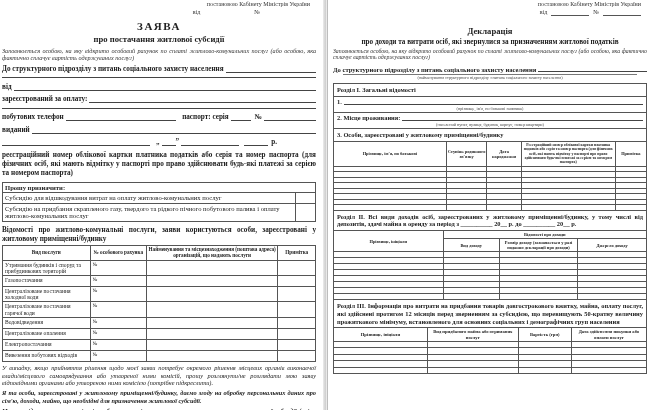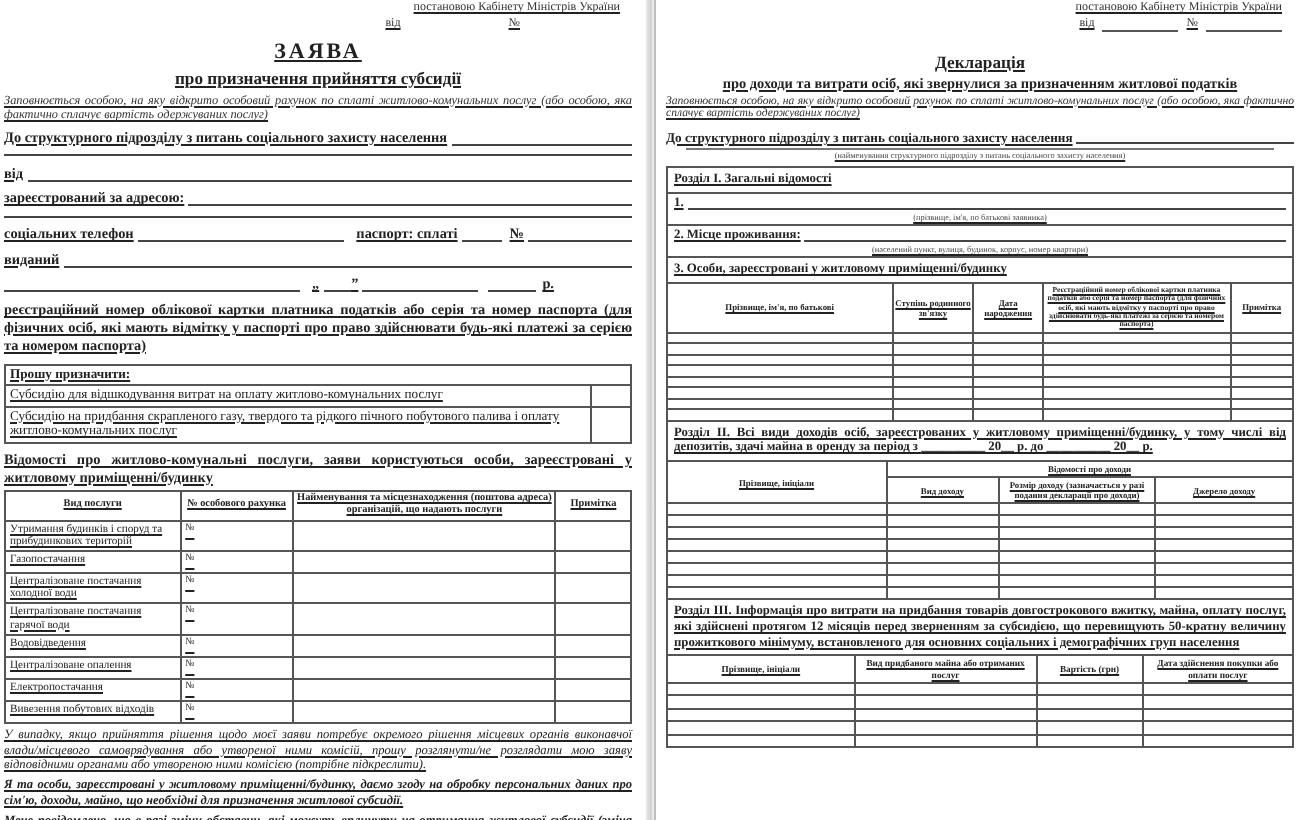--- a/index.html
+++ b/index.html
@@ -1,18 +1,18 @@
 <!DOCTYPE html>
 <html><head>
 <meta charset="utf-8">
 <style>
   * { box-sizing: border-box; margin: 0; padding: 0; }
   html, body { width: 650px; height: 410px; overflow: hidden; }
   body { font-family: "Liberation Serif", serif; background: #ffffff; color: #222; }
-  .sheet { display: flex; width: 650px; height: 410px; background: #fff; text-decoration: underline; }
+  .sheet { display: flex; width: 650px; height: 410px; background: #fff; }
   .page { height: 410px; overflow: hidden; background: #fff; }
   .page.pleft { width: 323px; padding: 1px 7px 0 2px; }
   .seam { width: 4px; background: linear-gradient(to right, #ececec, #cfcfcf 60%, #f5f5f5); }
   .page.pright { width: 323px; padding: 1px 3px 0 5px; border-left: 1px solid #bdbdbd; }
 
   .corner { text-align: right; font-size: 6px; line-height: 1.3; padding-right: 6px; color: #333; }
   .corner .cline2 { display: flex; justify-content: flex-end; align-items: flex-end; gap: 4px; }
   .corner .cfill { width: 38px; border-bottom: 1px solid #555; margin-bottom: 1px; }
   .corner .cgap { width: 46px; }
 
@@ -85,45 +85,45 @@
       <div>постановою Кабінету Міністрів України</div>
       <div class="cline2">
         <span>від</span>
         <span class="cgap"></span>
         <span>№</span>
         <span class="cgap"></span>
       </div>
     </div>
 
     <div class="l-title">ЗАЯВА</div>
-    <div class="l-sub">про призначення прийняття субсидії</div>
+    <div class="l-sub">про постачання житлової субсидії</div>
     <div class="note">Заповнюється особою, на яку відкрито особовий рахунок по сплаті житлово-комунальних послуг (або особою, яка фактично сплачує вартість одержуваних послуг)</div>
 
     <div class="fline">
       <span class="lbl">До структурного підрозділу з питань соціального захисту населення</span>
       <span class="fill"></span>
     </div>
     <div class="fline">
       <span class="fill" style="margin-left:0"></span>
     </div>
     <div class="fline">
       <span class="lbl">від</span>
       <span class="fill"></span>
     </div>
     <div class="fline">
-      <span class="lbl">зареєстрований за адресою:</span>
+      <span class="lbl">зареєстрований за оплату:</span>
       <span class="fill"></span>
     </div>
     <div class="fline">
       <span class="fill" style="margin-left:0"></span>
     </div>
     <div class="fline">
-      <span class="lbl">соціальних телефон</span>
-      <span class="fill"></span>
-      <span class="lbl" style="margin-left:6px">паспорт: сплаті</span>
+      <span class="lbl">побутових телефон</span>
+      <span class="fill"></span>
+      <span class="lbl" style="margin-left:6px">паспорт: серія</span>
       <span class="fill fx" style="width:20px"></span>
       <span class="lbl" style="margin-left:4px">№</span>
       <span class="fill fx" style="width:52px"></span>
     </div>
     <div class="fline">
       <span class="lbl">виданий</span>
       <span class="fill"></span>
     </div>
     <div class="fline">
       <span class="fill fx" style="width:148px; margin-left:0"></span>

